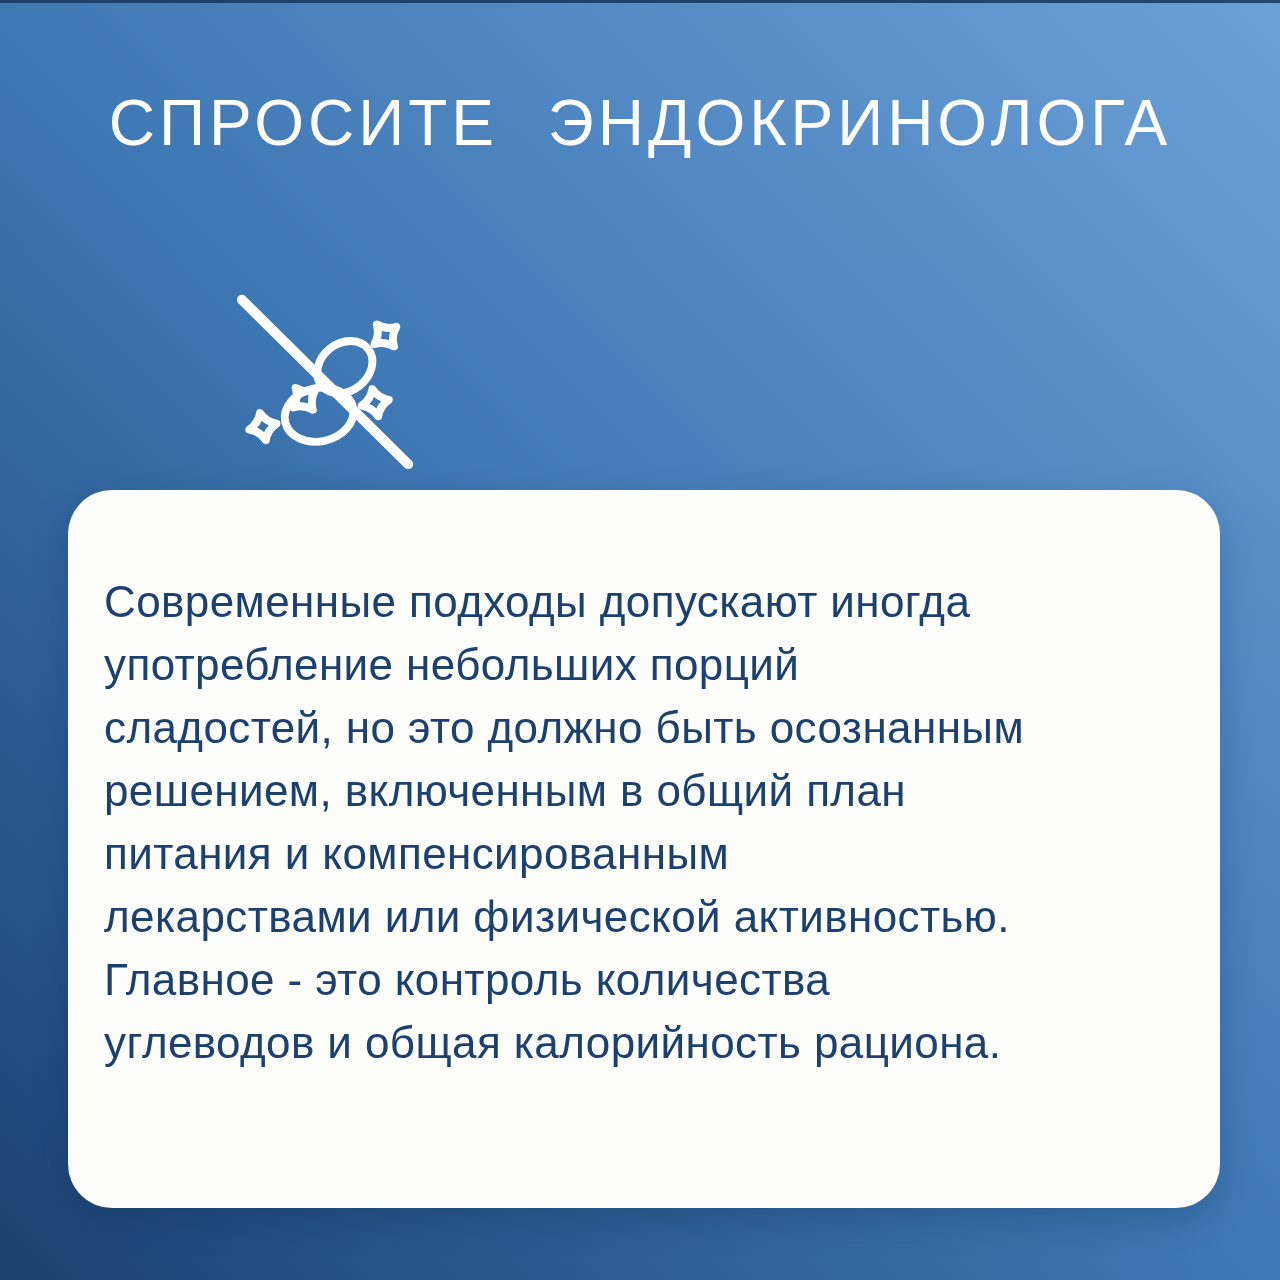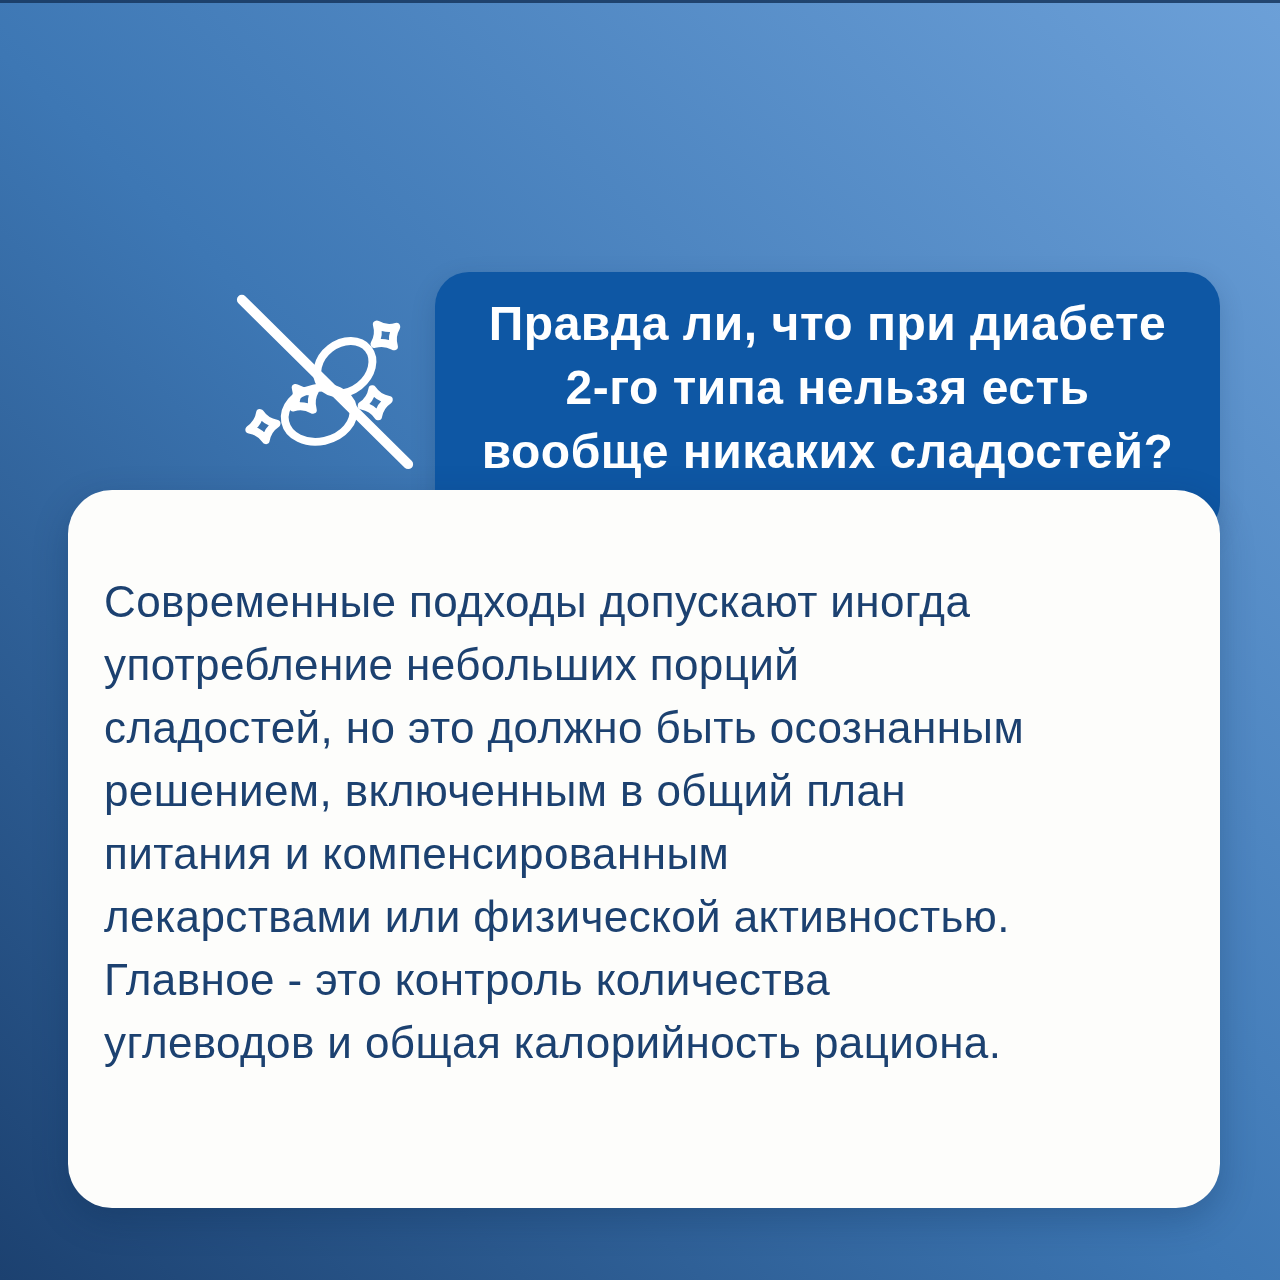--- a/index.html
+++ b/index.html
@@ -76,20 +76,21 @@
     white-space:pre-line;
   }
   .card p + p{}
 </style>
 </head>
 <body>
 
 <div class="poster">
   <div class="top-line"></div>
 
+  <h1 class="title">СПРОСИТЕ ЭНДОКРИНОЛОГА</h1>
 
   <div class="icon-wrap">
     <svg viewBox="0 0 200 200" xmlns="http://www.w3.org/2000/svg" aria-hidden="true">
       <defs>
         <path id="wrap-star" d="M0 -14 Q4 -4 14 0 Q4 4 0 14 Q-4 4 -14 0 Q-4 -4 0 -14 Z"></path>
       </defs>
       <g fill="none" stroke="#FFFFFF" stroke-width="8" stroke-linecap="round" stroke-linejoin="round">
         <g transform="translate(118,86) rotate(-38)">
           <ellipse cx="0" cy="0" rx="30" ry="24"></ellipse>
           <use href="#wrap-star" transform="translate(-52,0)"></use>
@@ -98,25 +99,20 @@
         <g transform="translate(92,134) rotate(-12)">
           <ellipse cx="0" cy="0" rx="35" ry="27"></ellipse>
           <use href="#wrap-star" transform="translate(-58,0)"></use>
           <use href="#wrap-star" transform="translate(58,0)"></use>
         </g>
         <line x1="14" y1="18" x2="182" y2="184" stroke-width="10"></line>
       </g>
     </svg>
   </div>
 
-  <div class="bubble">
-    <p>Правда ли, что при диабете
-2-го типа нельзя есть
-вообще никаких сладостей?</p>
-  </div>
 
   <div class="card">
     <p>Современные подходы допускают иногда
 употребление небольших порций
 сладостей, но это должно быть осознанным
 решением, включенным в общий план
 питания и компенсированным
 лекарствами или физической активностью.</p>
     <p>Главное - это контроль количества
 углеводов и общая калорийность рациона.</p>

